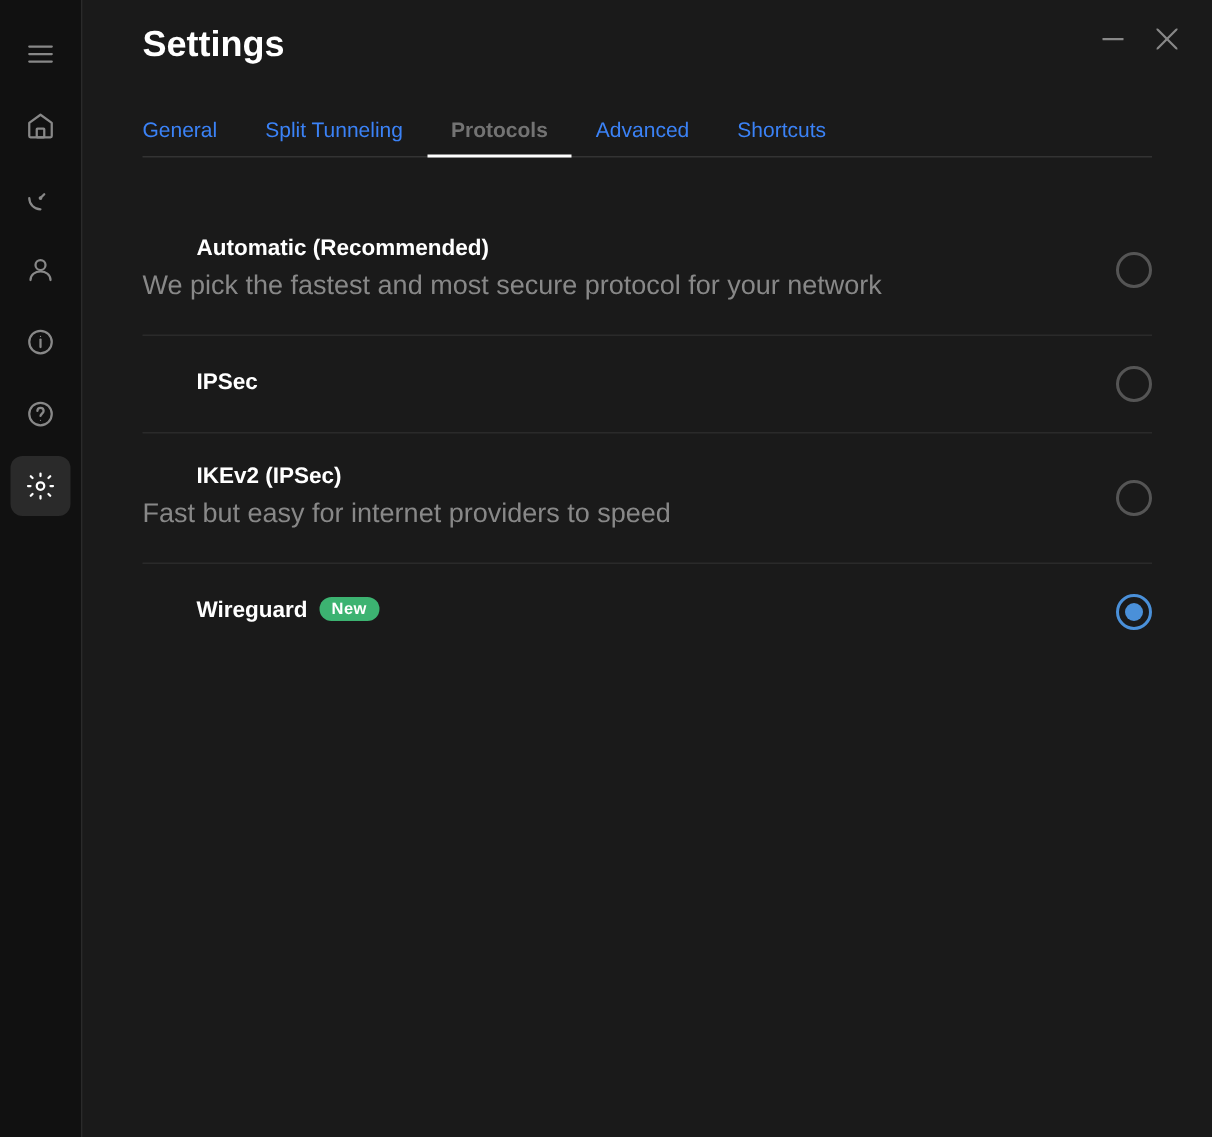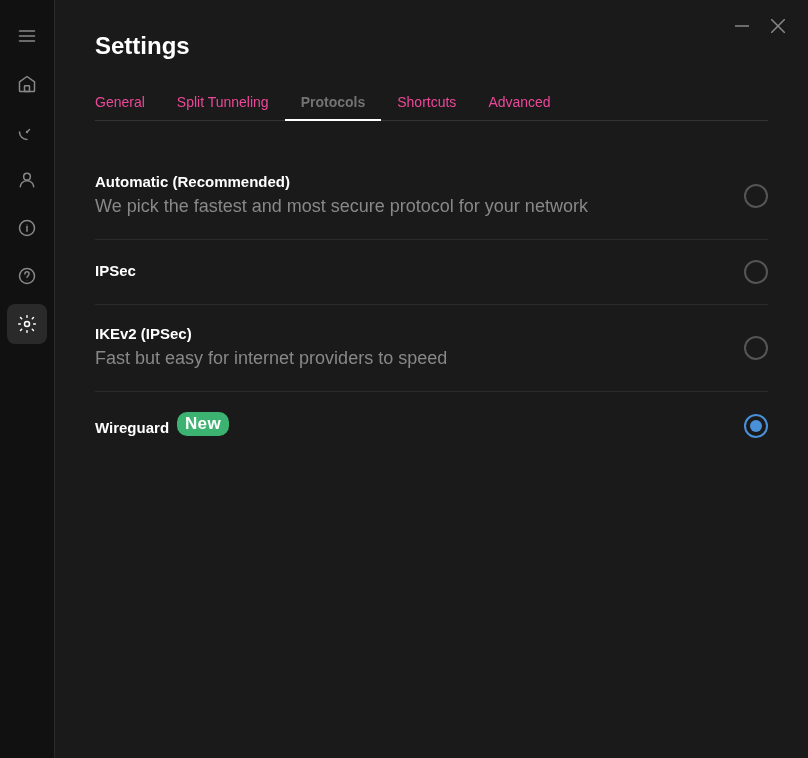--- a/index.html
+++ b/index.html
@@ -51,21 +51,21 @@
       fill: none;
       stroke: currentColor;
       stroke-width: 1.8;
       stroke-linecap: round;
       stroke-linejoin: round;
     }
 
     
     .main {
       flex: 1;
-      padding: 28px 40px;
+      padding: 12px 40px;
       display: flex;
       flex-direction: column;
     }
 
     
     .window-controls {
       position: absolute;
       top: 16px;
       right: 20px;
       display: flex;
@@ -105,21 +105,21 @@
     
     .tabs {
       display: flex;
       gap: 0;
       border-bottom: 1px solid #333;
       margin-bottom: 32px;
     }
 
     .tab {
       padding: 10px 16px;
-      color: #ec4899;
+      color: #3b82f6;
       font-size: 14px;
       cursor: pointer;
       position: relative;
       white-space: nowrap;
     }
 
     .tab:first-child { padding-left: 0; }
 
     .tab.active {
       color: #737373;
@@ -161,34 +161,35 @@
     .protocol-info {
       flex: 1;
     }
 
     .protocol-name {
       font-size: 15px;
       font-weight: 600;
       color: #fff;
       margin-bottom: 4px;
       display: flex;
-      align-items: flex-end;
+      align-items: flex-start;
       gap: 8px;
+      margin-left: 36px;
     }
 
     .protocol-desc {
       font-size: 18px;
       color: #888;
       line-height: 1.4;
     }
 
     .new-badge {
       background: #3cb371;
       color: #fff;
-      font-size: 17px;
+      font-size: 11px;
       font-weight: 600;
       padding: 2px 8px;
       border-radius: 10px;
       letter-spacing: 0.3px;
     }
 
     
     .radio-btn {
       width: 24px;
       height: 24px;
@@ -281,22 +282,22 @@
         </svg>
     </div>
   </div>
 
   <h1 class="page-title">Settings</h1>
 
   <div class="tabs">
     <div class="tab">General</div>
     <div class="tab">Split Tunneling</div>
     <div class="tab active">Protocols</div>
+    <div class="tab">Advanced</div>
     <div class="tab">Shortcuts</div>
-    <div class="tab">Advanced</div>
   </div>
 
   <div class="protocol-list">
 
     <div class="protocol-item">
       <div class="protocol-info">
         <div class="protocol-name">
           <span>Automatic (Recommended)</span>
         </div>
         <div class="protocol-desc">We pick the fastest and most secure protocol for your network</div>

